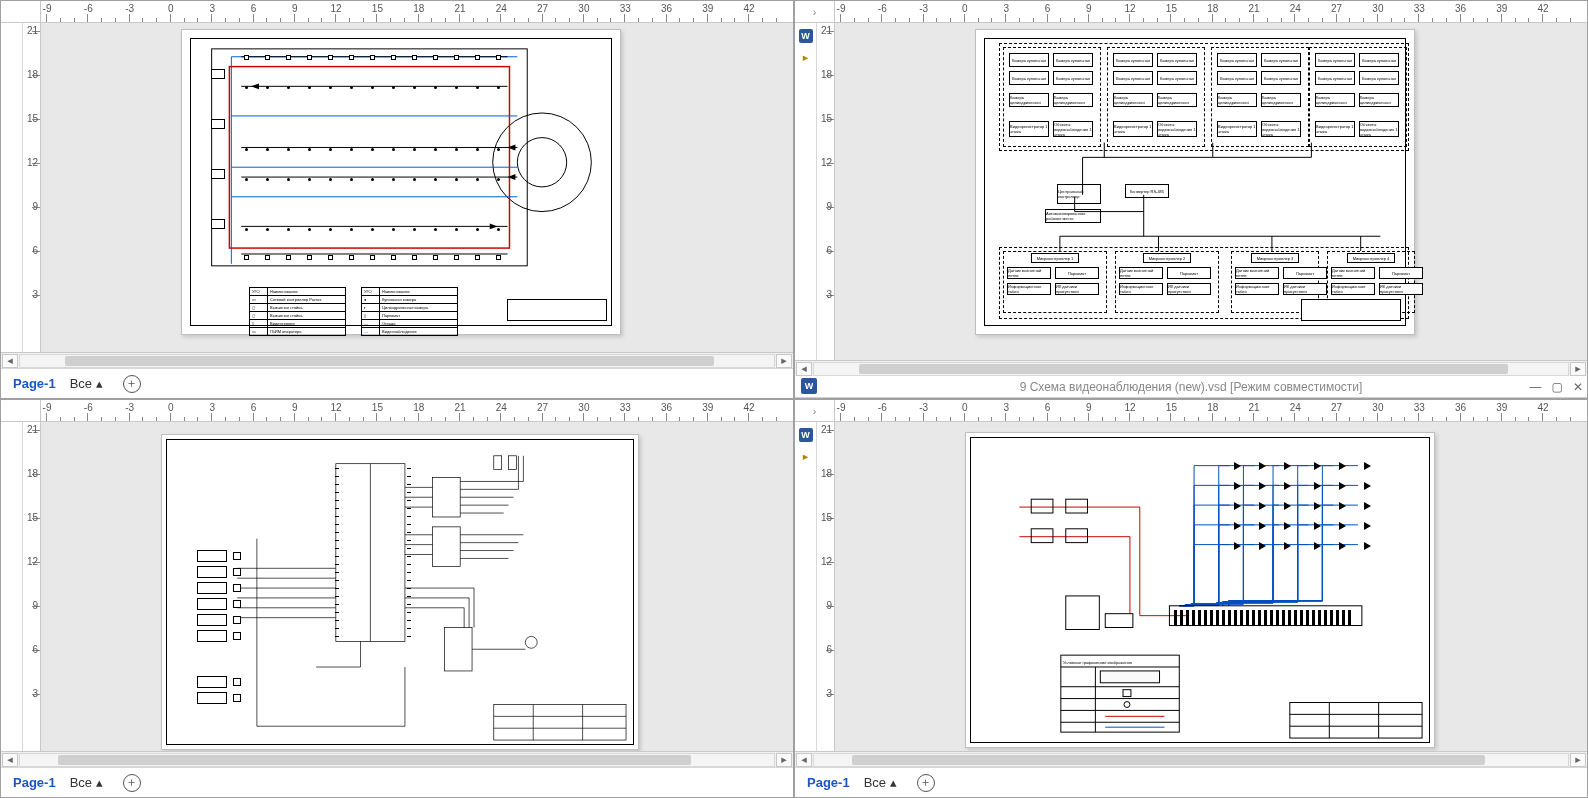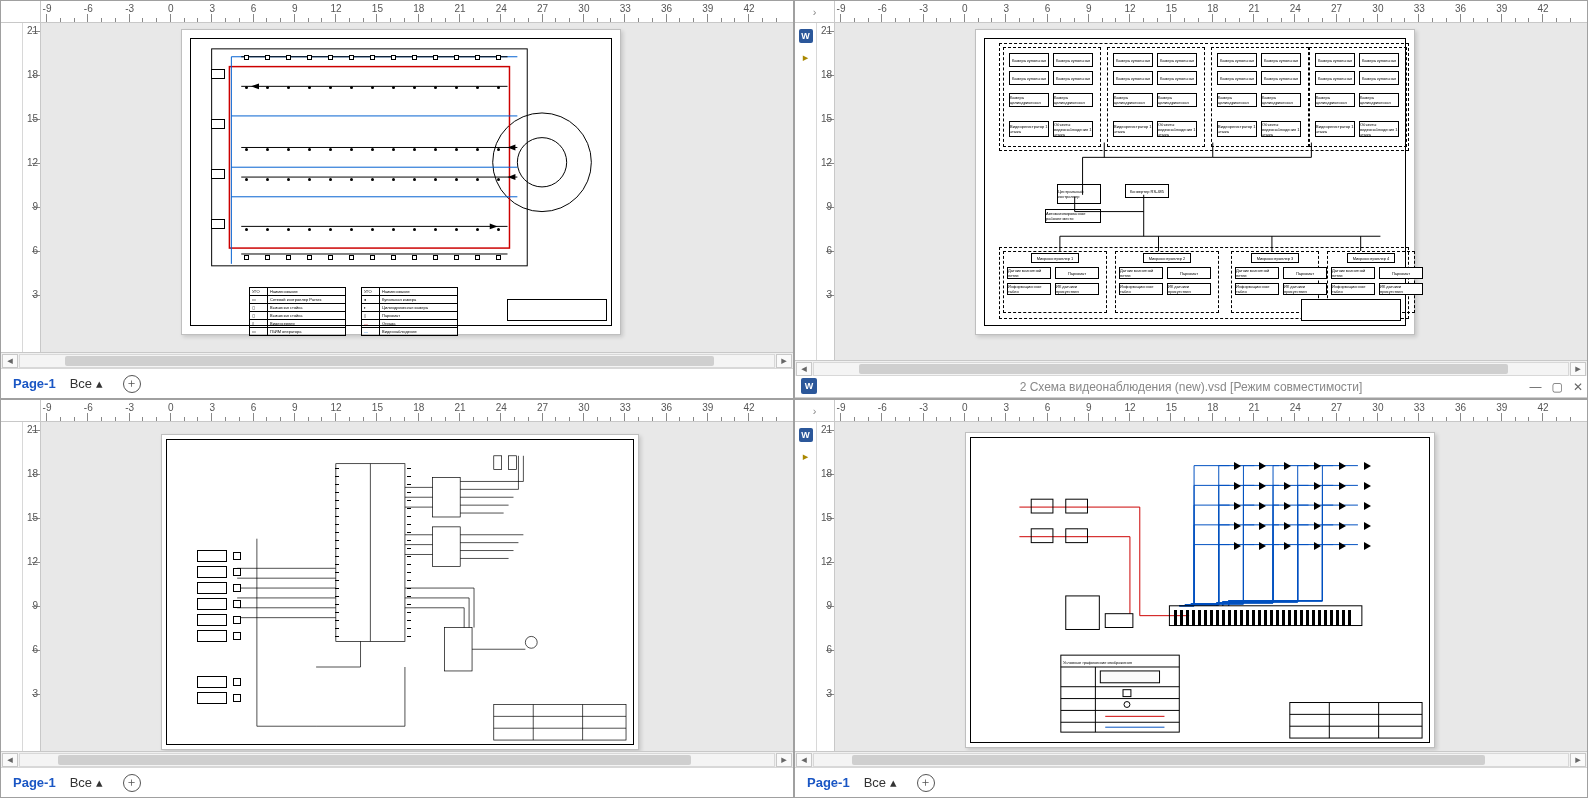--- a/index.html
+++ b/index.html
@@ -871,21 +871,21 @@
   </div>
   <div class="hscroll">
     <div class="arrow">◂</div>
     <div class="track">
         <div class="thumb" style="left:6%; width:86%;"></div>
       </div>
     <div class="arrow">▸</div>
   </div>
   <div class="titlebar">
     <span class="ficon word-icon">W</span>
-    <span>2 Схема видеонаблюдения (new).vsd  [Режим совместимости]</span>
+    <span>9 Схема видеонаблюдения (new).vsd  [Режим совместимости]</span>
     <div class="wicons">
       <span>—</span>
       <span>▢</span>
       <span>✕</span>
     </div>
   </div>
 </div>
 
 <div class="pane">
   <div class="ruler-row">

